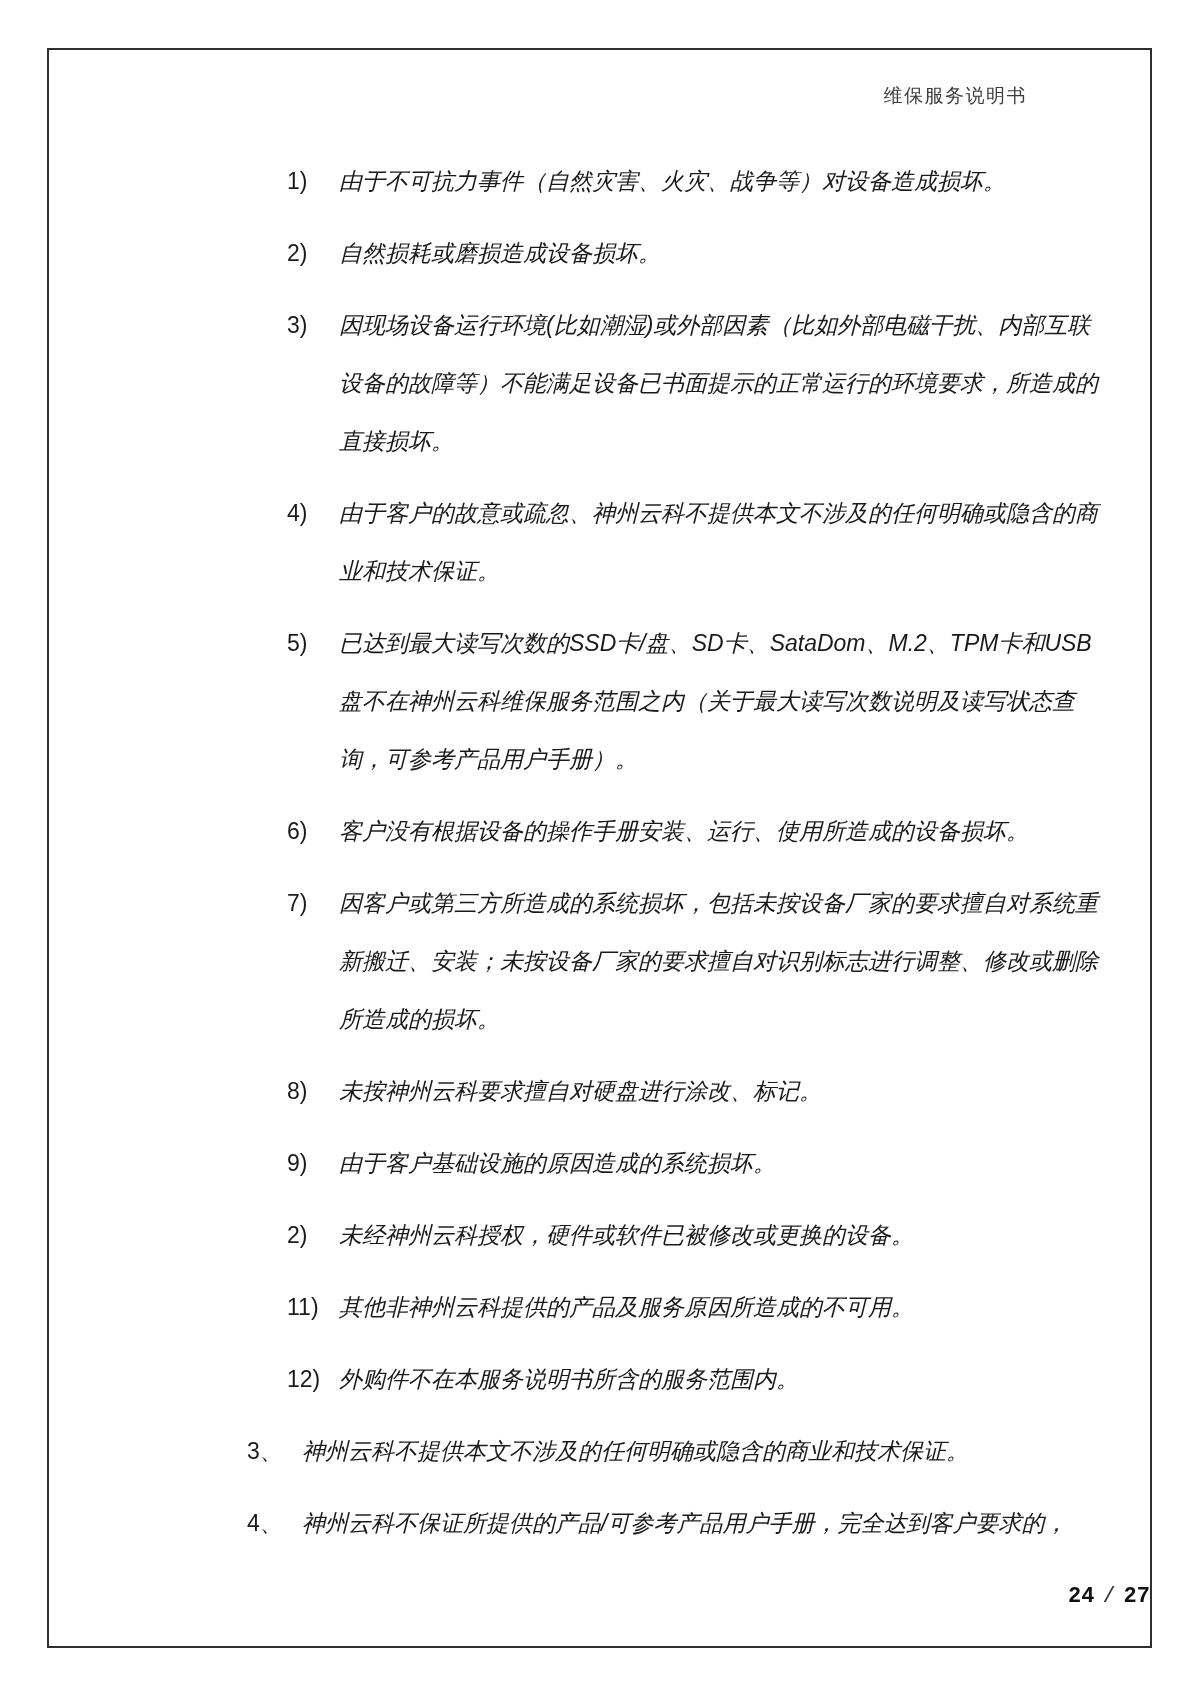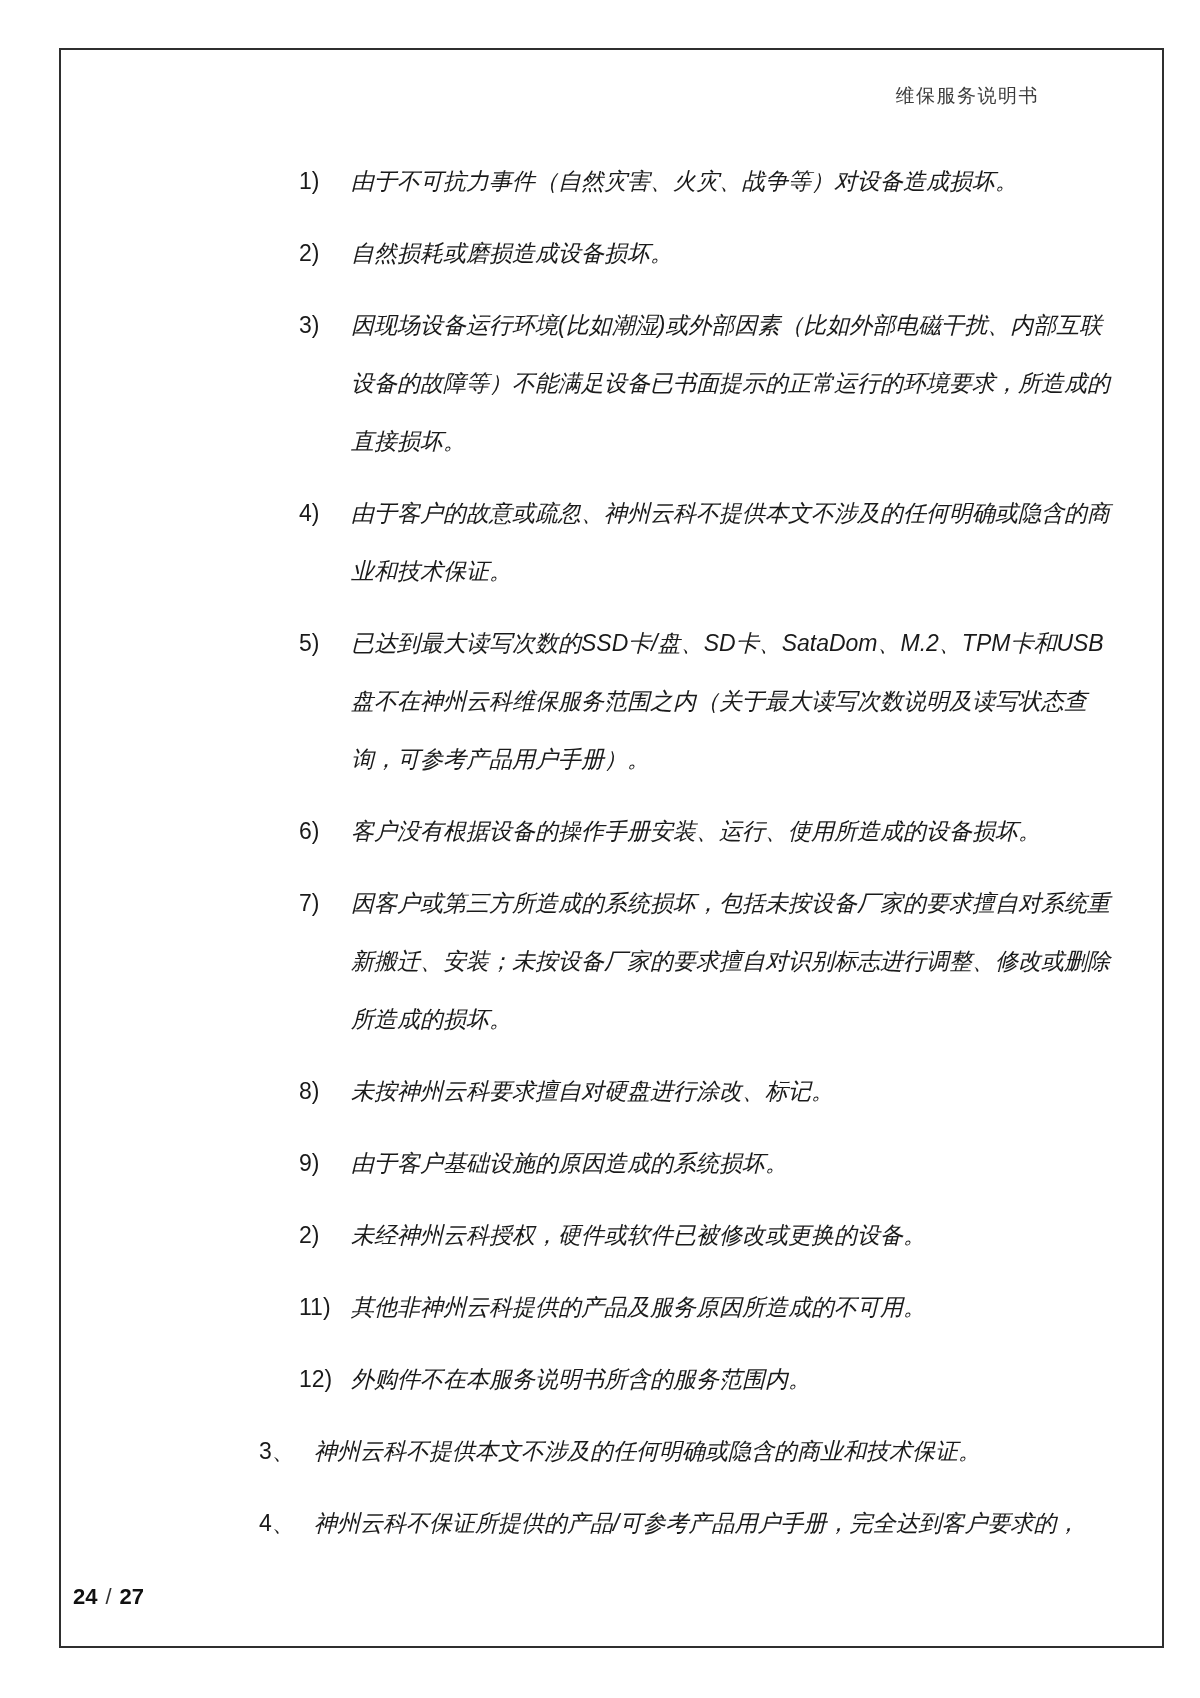--- a/index.html
+++ b/index.html
@@ -17,21 +17,20 @@
   }
   .frame {
     position: absolute;
     left: 47px;
     top: 48px;
     width: 1105px;
     height: 1600px;
     border: 2px solid #2f2f2f;
     box-sizing: border-box;
     background: #ffffff;
-    margin-left: 12px;
   }
   .header {
     position: absolute;
     top: 34px;
     right: 123px;
     font-family: "Liberation Serif", "DejaVu Serif", serif;
     font-size: 19px;
     letter-spacing: 1.5px;
     color: #3c3c3c;
     line-height: 24px;
@@ -61,27 +60,26 @@
   }
   .sub .item { margin-left: 238px; width: 815px; }
   .sub .marker { width: 52px; }
   .main .item { margin-left: 198px; width: 857px; }
   .main .marker { width: 55px; }
   .footer {
     position: absolute;
     top: 1533px;
     left: 0;
     width: 100%;
-    text-align: left;
-    font-family: Liberation Sans, sans-serif;
+    text-align: right;
+    font-family: Liberation Mono, monospace;
     font-size: 22px;
     font-weight: bold;
     color: #111111;
     line-height: 28px;
-    padding-left: 12px;
   }
   .footer .sep {
     font-weight: normal;
     color: #333333;
     padding: 0 8px;
   }
 </style>
 </head>
 <body>
 

